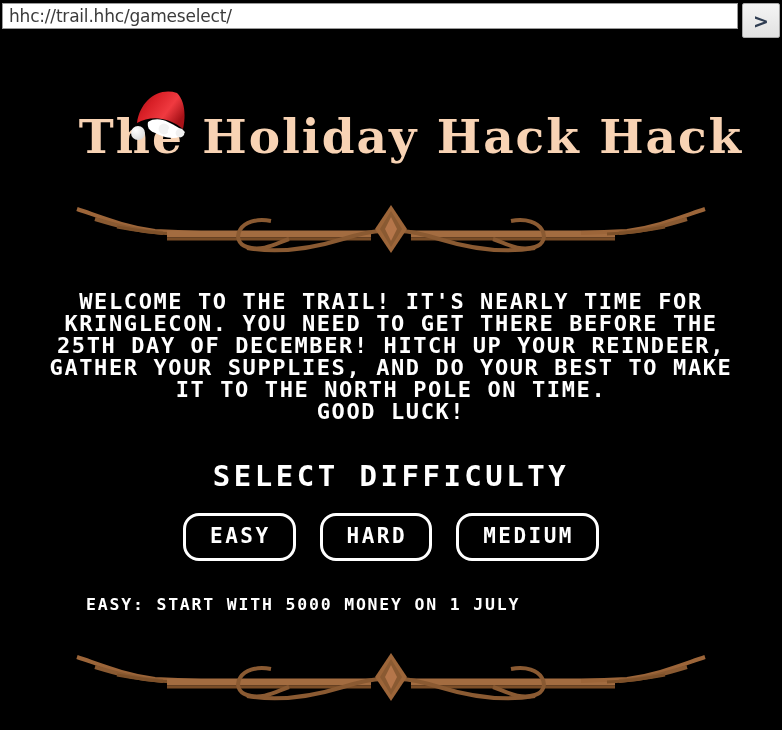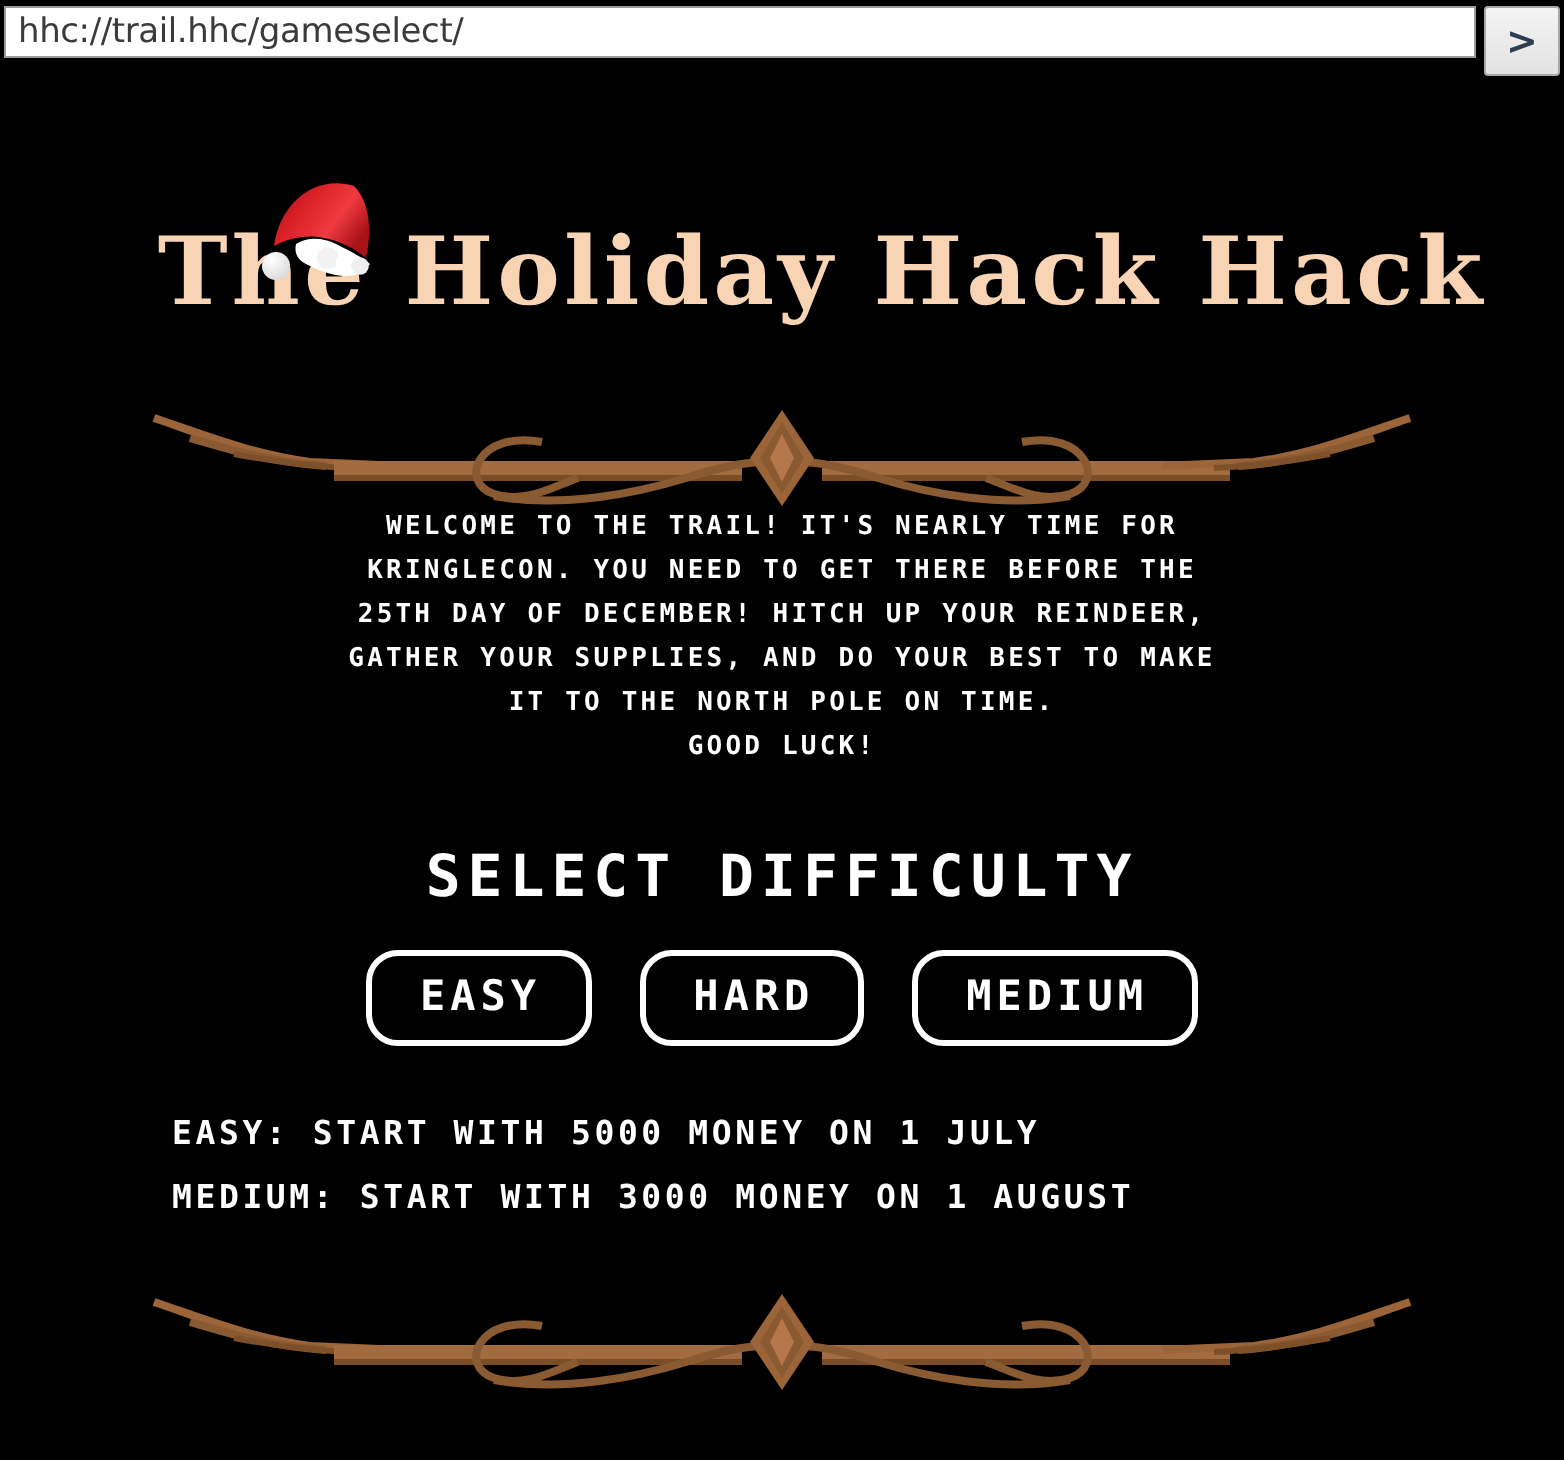--- a/index.html
+++ b/index.html
@@ -106,23 +106,24 @@
 
   
   .pixel {
     font-family: "DejaVu Sans Mono", monospace;
     color: #ffffff;
     text-transform: uppercase;
     font-weight: bold;
   }
 
   #welcome-text {
-    font-size: 13px;
+    font-size: 22px;
     line-height: 22px;
     letter-spacing: 1.6px;
+    margin-top: 38px;
     white-space: pre-line;
   }
 
   #select-difficulty-heading {
     font-size: 29px;
     letter-spacing: 3.5px;
     margin-top: 36px;
   }
 
   
@@ -249,21 +250,20 @@
   <div id="select-difficulty-heading" class="pixel">SELECT DIFFICULTY</div>
 
   <div id="difficulty-buttons">
     <button class="difficulty-button">EASY</button>
     <button class="difficulty-button">HARD</button>
     <button class="difficulty-button">MEDIUM</button>
   </div>
 
   <div id="difficulty-info">
     <div class="difficulty-info-line pixel">EASY: START WITH 5000 MONEY ON 1 JULY</div>
-    <div class="difficulty-info-line pixel">MEDIUM: START WITH 3000 MONEY ON 1 AUGUST</div>
   </div>
 
   <svg id="divider-bottom" class="divider" viewBox="0 0 640 62">
     <g fill="none" stroke="#8a5a32" stroke-width="5">
       <path d="M6 18 C30 26 54 36 84 40 L130 42" stroke="#9c6539" stroke-width="4"></path>
       <path d="M24 28 C44 34 64 40 92 42" stroke="#8a5a32" stroke-width="4"></path>
       <path d="M46 36 C62 39 80 42 104 43" stroke="#7d5029" stroke-width="3"></path>
       <path d="M96 43 L300 43" stroke="#a36c40" stroke-width="7"></path>
       <path d="M96 48 L300 48" stroke="#7a4d27" stroke-width="3"></path>
       <path d="M200 30 C168 24 158 50 176 56 C192 61 206 52 218 48" stroke="#8a5a32" stroke-width="4"></path>

